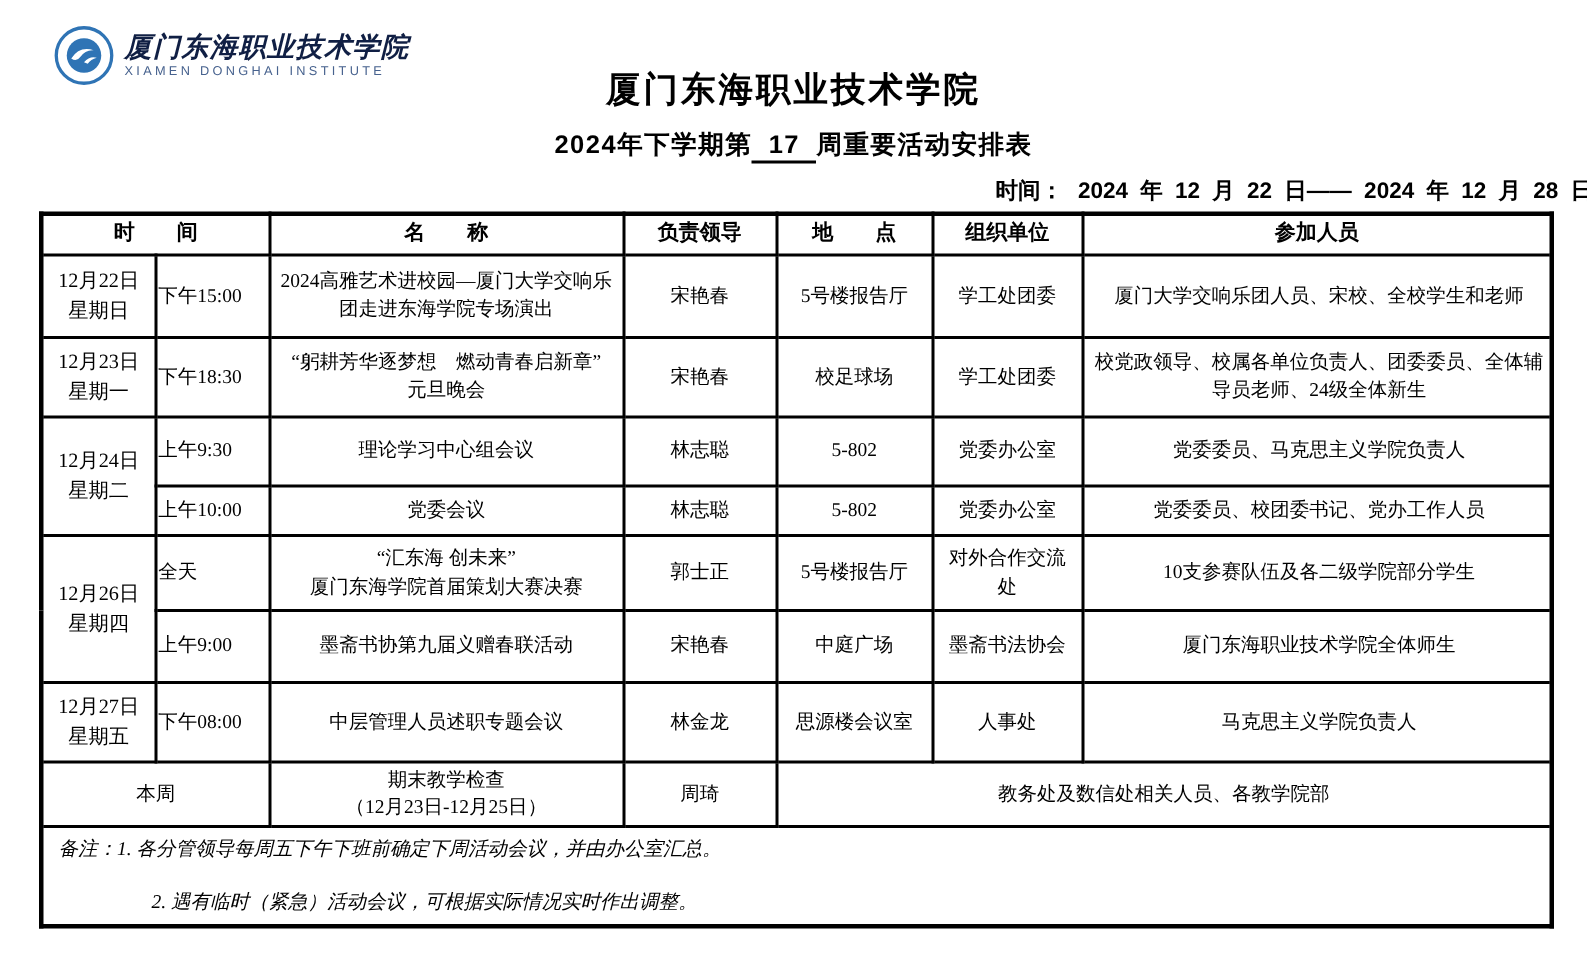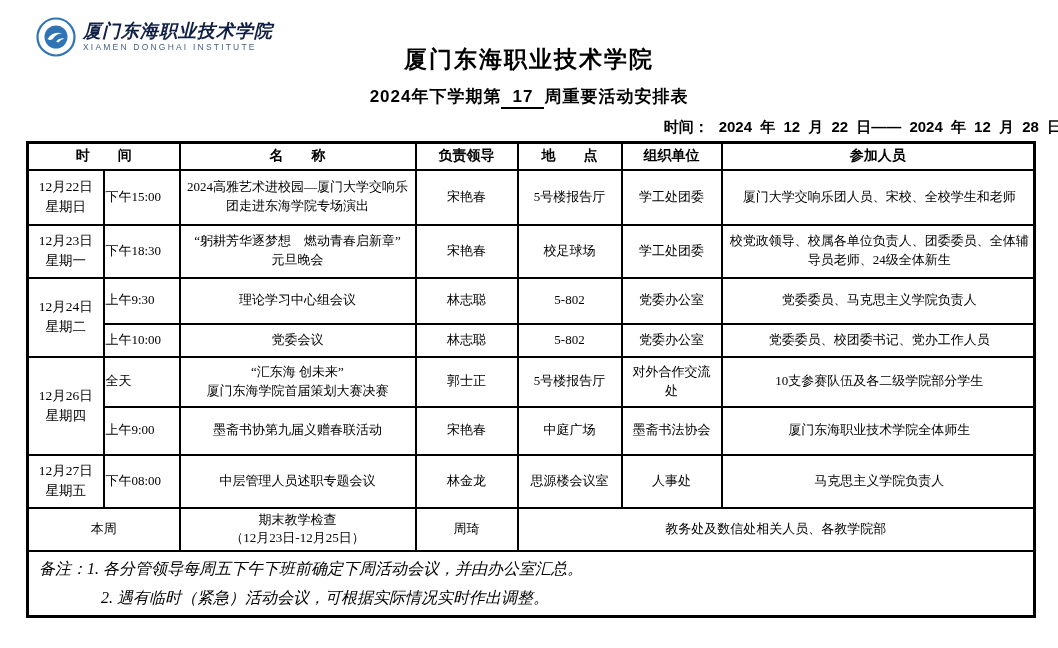--- a/index.html
+++ b/index.html
@@ -73,24 +73,24 @@
   .schedule th {
     font-family: Liberation Mono, monospace;
     font-size: 14px; font-weight: bold;
     white-space: pre;
   }
   .schedule td.cell-date { font-size: 13.5px; }
   .schedule td.cell-time { text-align: left; padding-left: 1px; }
   .schedule td.cell-participants { text-align: center; padding-left: 7px; }
   .schedule td.cell-notes {
     text-align: left; padding: 5px 10px;
-    font-style: italic; font-size: 16px;
+    font-style: italic; font-size: 13px;
     white-space: normal;
   }
-  .note-line2 { margin-left: 62px; margin-top: 6px; }
+  .note-line2 { margin-left: 62px; margin-top: 16px; }
 </style>
 </head>
 <body>
 
 <div class="logo-block">
   <svg class="logo-circle" viewBox="0 0 40 40">
     <circle cx="20" cy="20" r="18.5" fill="none" stroke="#2f74b5" stroke-width="2.2"></circle>
     <circle cx="20" cy="20" r="11.5" fill="#2f74b5"></circle>
     <path d="M11.5 22 Q17 13.5 26.5 16.5 Q21 16 17.5 21 Q15 24.5 11.5 22 Z" fill="#ffffff"></path>
     <path d="M20 24.5 Q24 20 28.5 21.5 Q24.5 22.5 22.5 25.5 Z" fill="#ffffff"></path>

